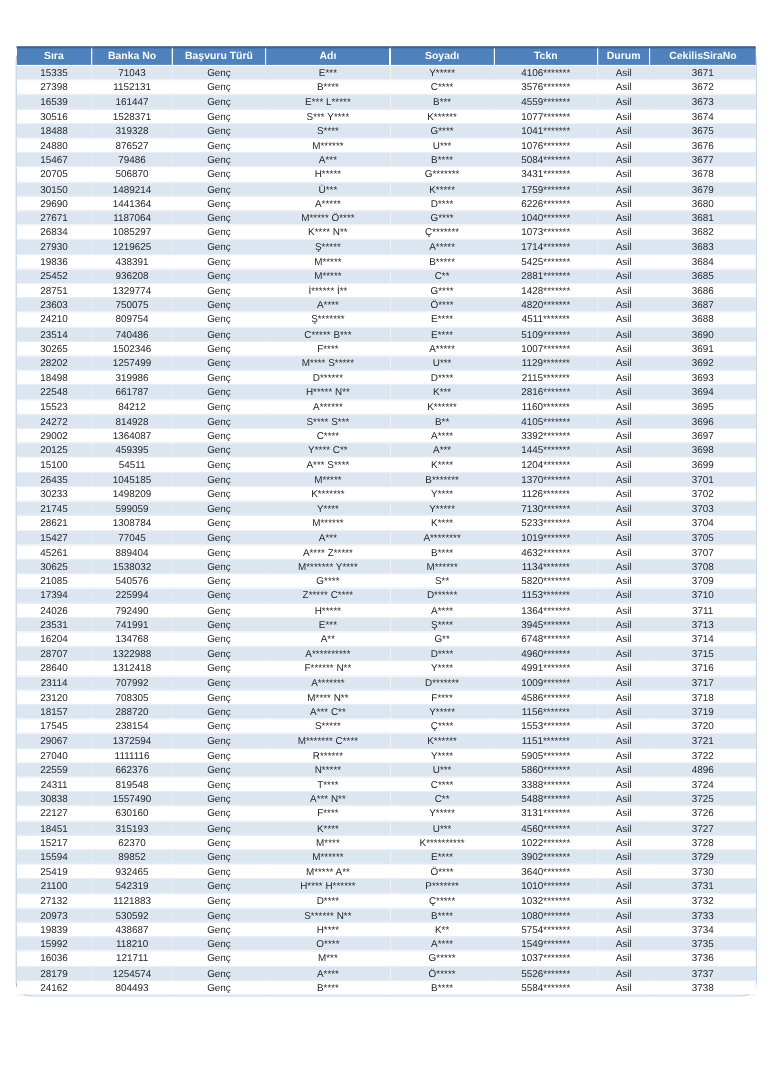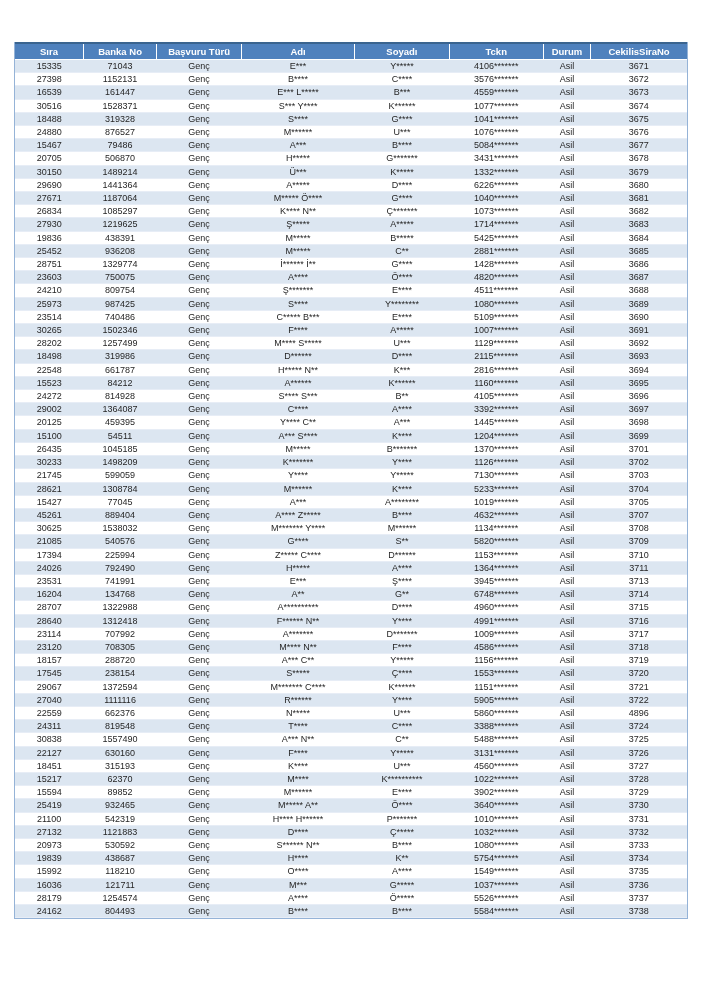--- a/index.html
+++ b/index.html
@@ -15,20 +15,21 @@
     overflow: hidden;
   }
   .sheet {
     position: absolute;
     left: 14px; top: 42px;
     width: 674px;
     border-left: 1px solid #95B3D7;
     border-right: 1px solid #95B3D7;
     border-bottom: 1px solid #95B3D7;
     box-sizing: border-box;
+    border-radius: 14px;
   }
   table {
     border-collapse: collapse;
     table-layout: fixed;
     width: 100%;
   }
   thead th {
     background: #4F81BD;
     color: #ffffff;
     font-size: 9.5px;
@@ -165,21 +166,21 @@
             <td>3431*******</td>
             <td>Asil</td>
             <td>3678</td>
           </tr>
           <tr>
             <td>30150</td>
             <td>1489214</td>
             <td>Genç</td>
             <td>Ü***</td>
             <td>K*****</td>
-            <td>1332*******</td>
+            <td>1759*******</td>
             <td>Asil</td>
             <td>3679</td>
           </tr>
           <tr>
             <td>29690</td>
             <td>1441364</td>
             <td>Genç</td>
             <td>A*****</td>
             <td>D****</td>
             <td>6226*******</td>
@@ -258,30 +259,20 @@
           </tr>
           <tr>
             <td>24210</td>
             <td>809754</td>
             <td>Genç</td>
             <td>Ş*******</td>
             <td>E****</td>
             <td>4511*******</td>
             <td>Asil</td>
             <td>3688</td>
-          </tr>
-          <tr>
-            <td>25973</td>
-            <td>987425</td>
-            <td>Genç</td>
-            <td>S****</td>
-            <td>Y********</td>
-            <td>1080*******</td>
-            <td>Asil</td>
-            <td>3689</td>
           </tr>
           <tr>
             <td>23514</td>
             <td>740486</td>
             <td>Genç</td>
             <td>C***** B***</td>
             <td>E****</td>
             <td>5109*******</td>
             <td>Asil</td>
             <td>3690</td>

